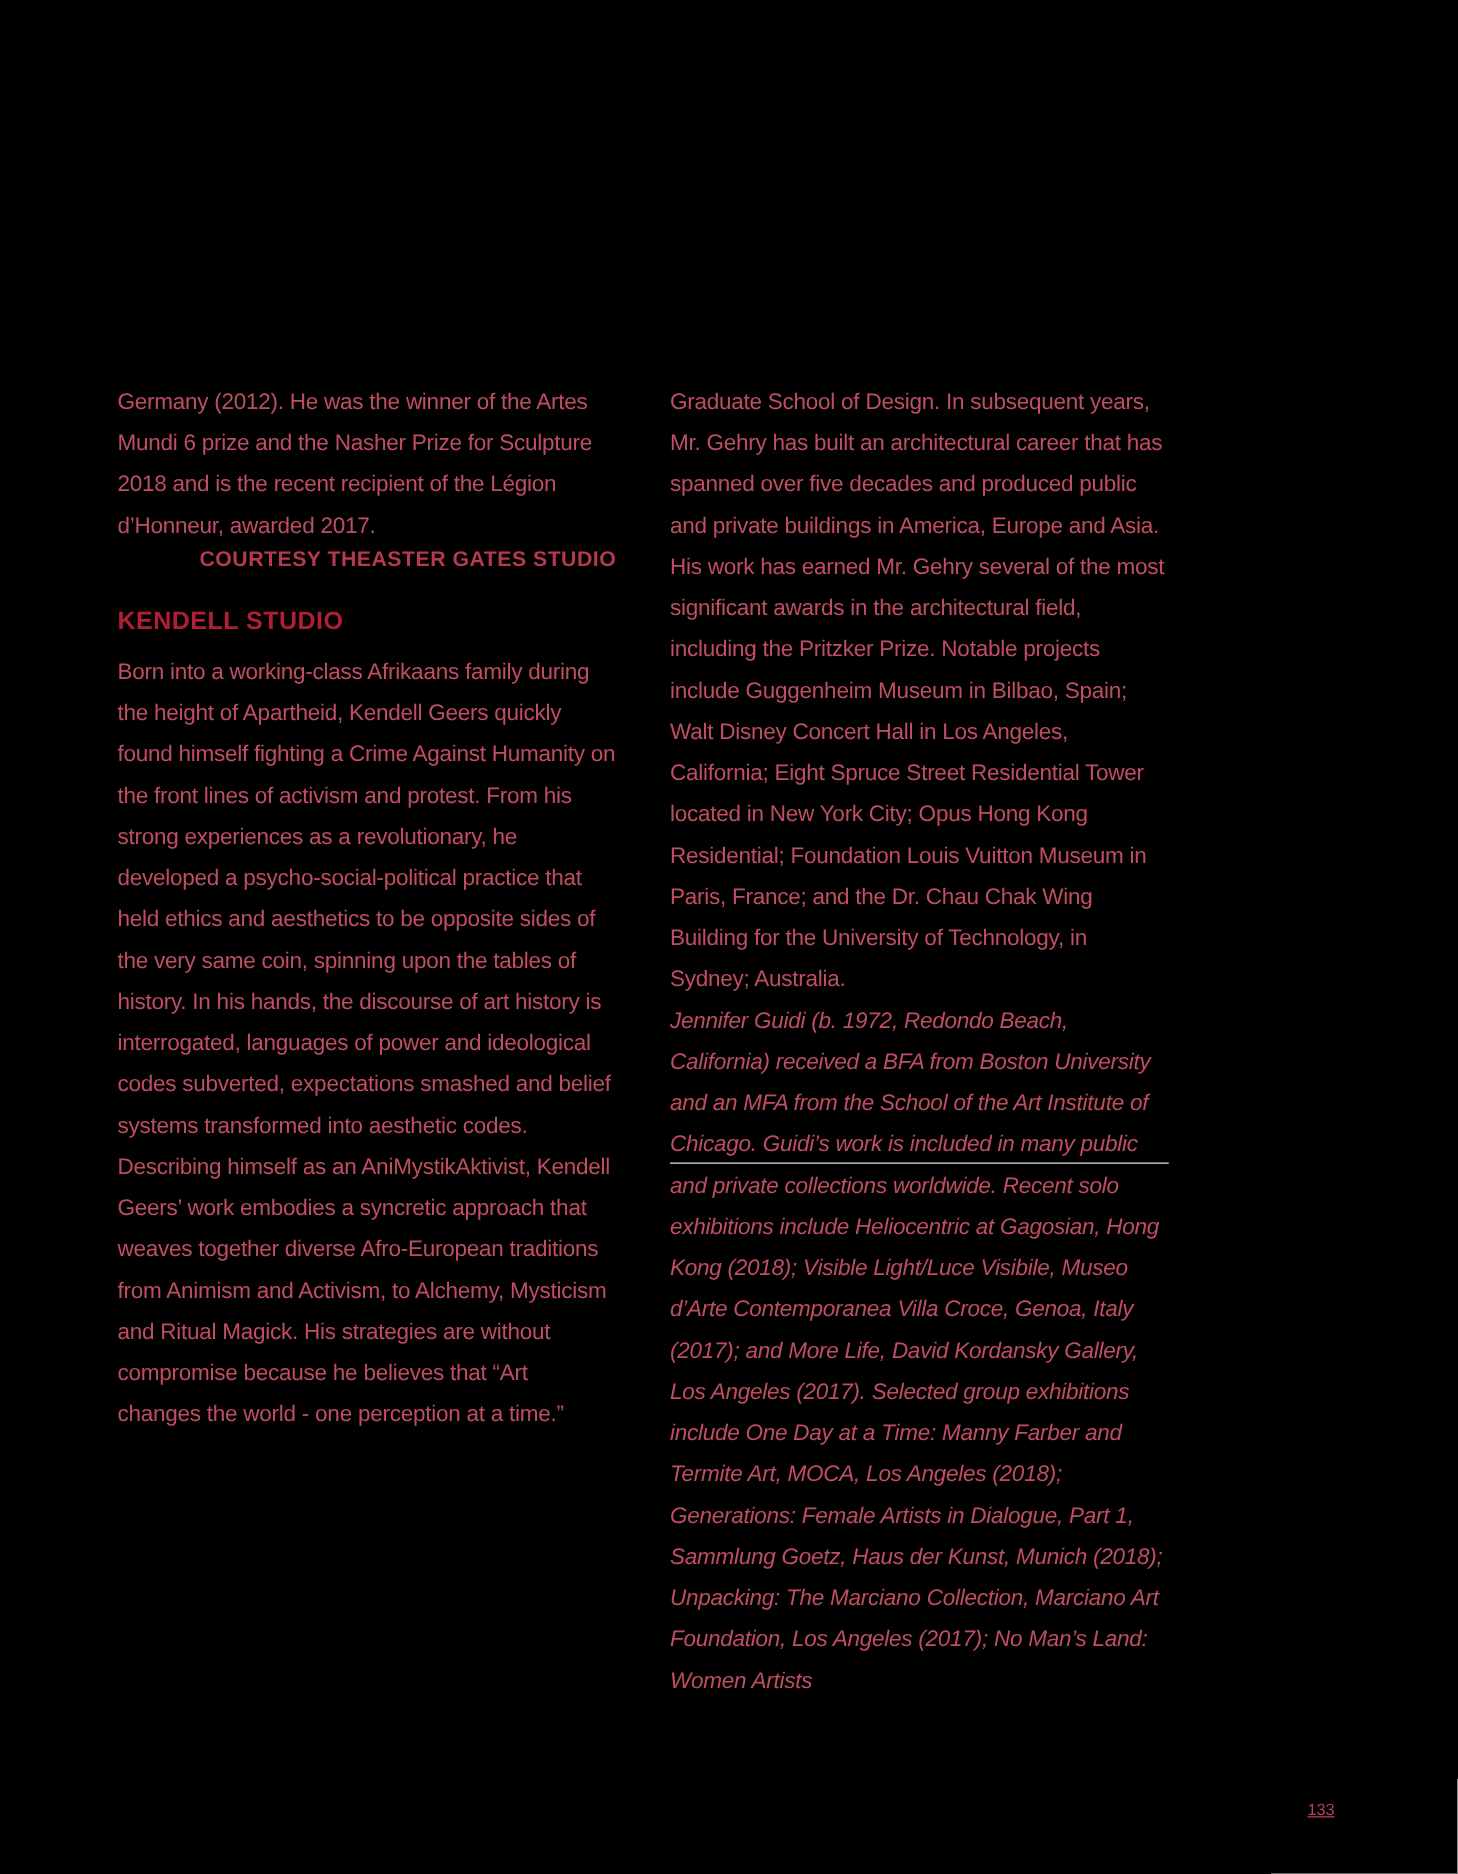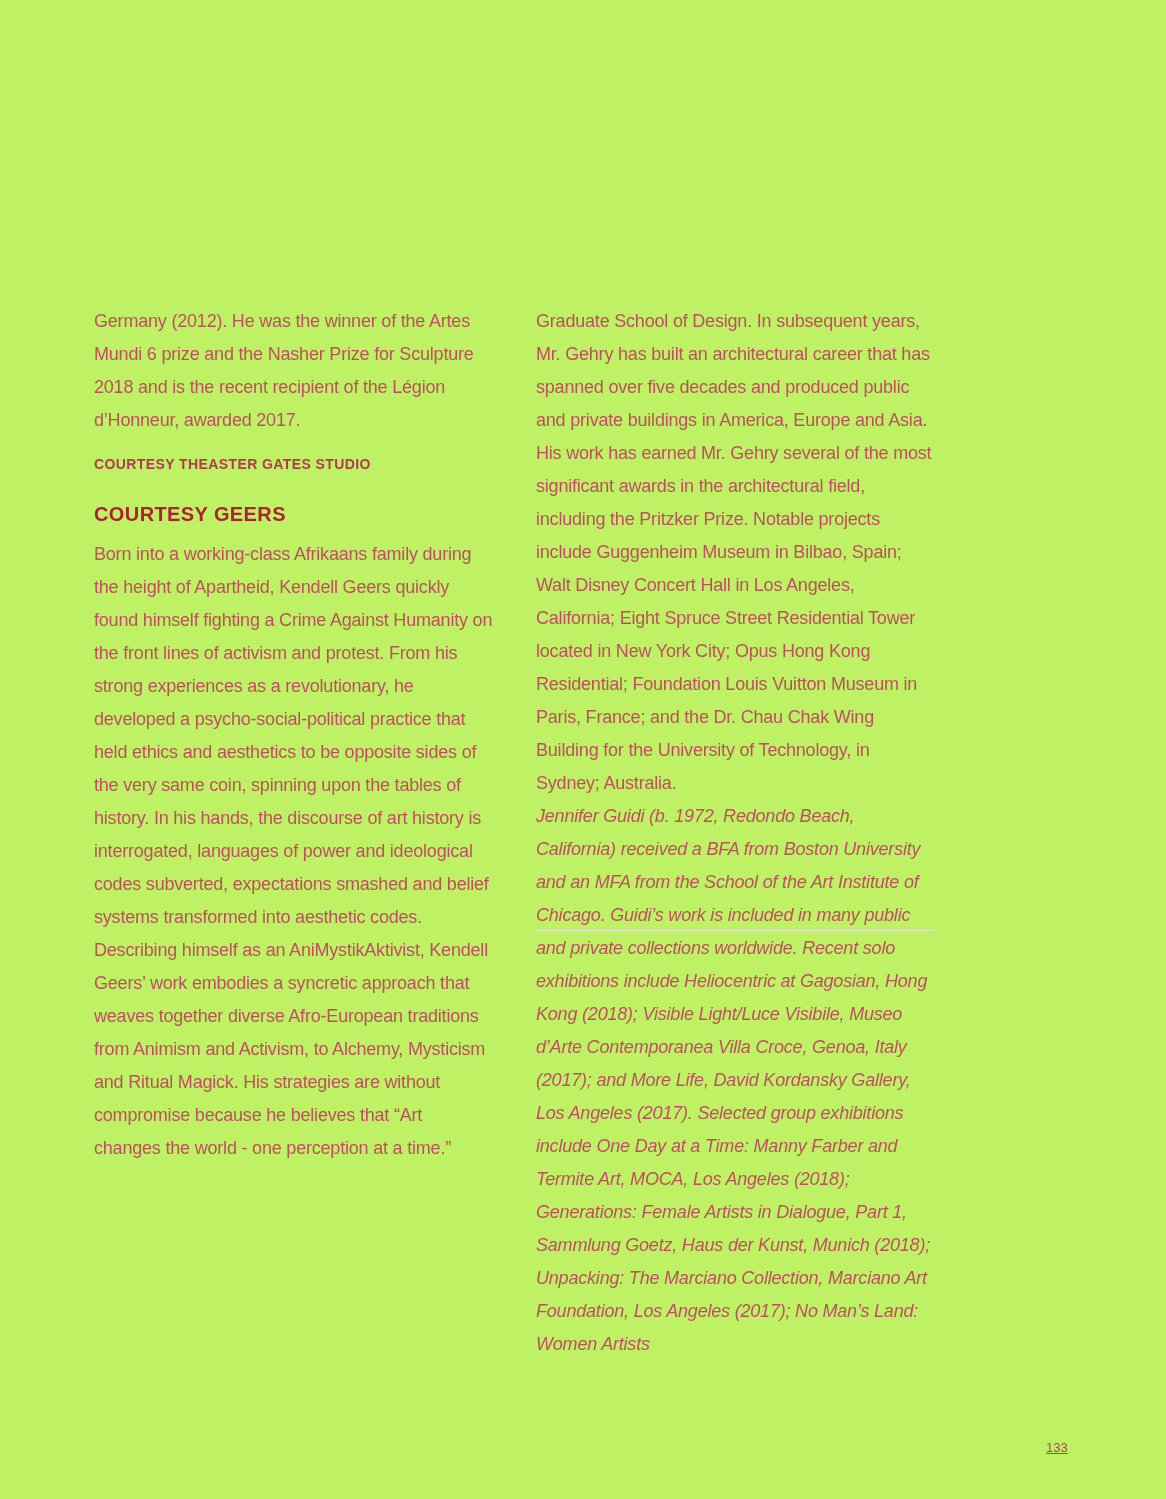--- a/index.html
+++ b/index.html
@@ -4,47 +4,48 @@
 <style>
   html, body {
     margin: 0;
     padding: 0;
     background: #ffffff;
   }
   .page {
     position: relative;
     width: 1166px;
     height: 1499px;
-    background: #bef264;
+    background: #000000;
     overflow: hidden;
     font-family: "Liberation Sans", sans-serif;
   }
   .col {
     position: absolute;
     top: 305px;
     width: 399px;
   }
   .col-left  { left: 94px; }
   .col-right { left: 536px; }
 
   .body {
     margin: 0;
     font-size: 18px;
     line-height: 33px;
     letter-spacing: -0.2px;
     color: #c04e62;
     text-align: left;
   }
   .credit {
-    margin-top: 20px;
-    font-size: 14px;
+    margin-top: 3px;
+    font-size: 17px;
     line-height: 15px;
     font-weight: bold;
     letter-spacing: 0.4px;
     color: #b53951;
+    text-align: right;
   }
   .heading {
     display: flex;
     align-items: center;
     margin: 31px 0 13px 0;
     font-size: 20px;
     line-height: 22px;
     font-weight: bold;
     letter-spacing: 0.4px;
     color: #b11f34;
@@ -79,21 +80,21 @@
 </style>
 </head>
 <body>
 
 <div class="page">
 
   <div class="col col-left">
     <p class="body">Germany (2012). He was the winner of the Artes Mundi 6 prize and the Nasher Prize for Sculpture 2018 and is the recent recipient of the Légion d’Honneur, awarded 2017.</p>
     <div class="credit">COURTESY THEASTER GATES STUDIO</div>
     <h2 class="heading">
-        <span>COURTESY GEERS</span>
+        <span>KENDELL STUDIO</span>
       </h2>
     <p class="body">Born into a working-class Afrikaans family during the height of Apartheid, Kendell Geers quickly found himself fighting a Crime Against Humanity on the front lines of activism and protest. From his strong experiences as a revolutionary, he developed a psycho-social-political practice that held ethics and aesthetics to be opposite sides of the very same coin, spinning upon the tables of history. In his hands, the discourse of art history is interrogated, languages of power and ideological codes subverted, expectations smashed and belief systems transformed into aesthetic codes. Describing himself as an AniMystikAktivist, Kendell Geers’ work embodies a syncretic approach that weaves together diverse Afro-European traditions from Animism and Activism, to Alchemy, Mysticism and Ritual Magick. His strategies are without compromise because he believes that “Art changes the world - one perception at a time.”</p>
   </div>
 
   <div class="col col-right">
     <p class="body">Graduate School of Design. In subsequent years, Mr. Gehry has built an architectural career that has spanned over five decades and produced public and private buildings in America, Europe and Asia.  His work has earned Mr. Gehry several of the most significant awards in the architectural field, including the Pritzker Prize.  Notable projects include Guggenheim Museum in Bilbao, Spain; Walt Disney Concert Hall in Los Angeles, California; Eight Spruce Street Residential Tower located in New York City; Opus Hong Kong Residential; Foundation Louis Vuitton Museum in Paris, France; and the Dr. Chau Chak Wing Building for the University of Technology, in Sydney; Australia.</p>
     <div class="para-wrap">
       <p class="body">Jennifer Guidi (b. 1972, Redondo Beach, California) received a BFA from Boston University and an MFA from the School of the Art Institute of Chicago. Guidi’s work is included in many public and private collections worldwide. Recent solo exhibitions include Heliocentric at Gagosian, Hong Kong (2018); Visible Light/Luce Visibile, Museo d’Arte Contemporanea Villa Croce, Genoa, Italy (2017); and More Life, David Kordansky Gallery, Los Angeles (2017). Selected group exhibitions include One Day at a Time: Manny Farber and Termite Art, MOCA, Los Angeles (2018); Generations: Female Artists in Dialogue, Part 1, Sammlung Goetz, Haus der Kunst, Munich (2018); Unpacking: The Marciano Collection, Marciano Art Foundation, Los Angeles (2017); No Man’s Land: Women Artists</p>
       <div class="artifact-rule"></div>
     </div>

